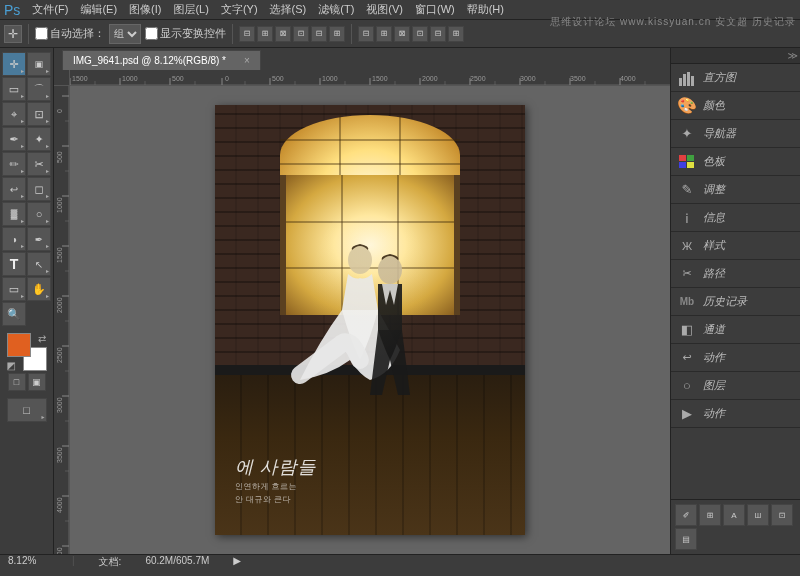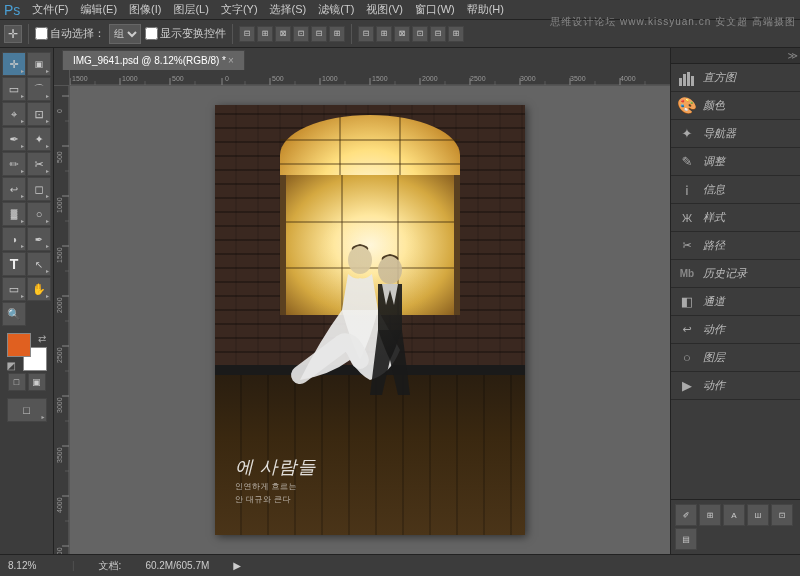--- a/index.html
+++ b/index.html
@@ -229,21 +229,21 @@
     .tab {
       height: 20px;
       padding: 0 10px;
       background: #555;
       border: 1px solid #444;
       border-bottom: none;
       font-size: 10px;
       color: #ccc;
       display: flex;
       align-items: center;
-      gap: 2px;
+      gap: 18px;
       cursor: pointer;
     }
     .tab.active {
       background: #646464;
       color: #fff;
     }
     .tab-close {
       font-size: 10px;
       color: #aaa;
     }
@@ -382,21 +382,21 @@
       letter-spacing: 0.5px;
       margin-top: 2px;
     }
 
     
     #status-bar {
       height: 22px;
       background: #3c3c3c;
       border-top: 1px solid #222;
       display: flex;
-      align-items: center;
+      align-items: flex-start;
       padding: 0 8px;
       font-size: 10px;
       color: #ccc;
       gap: 24px;
     }
     .status-zoom { min-width: 40px; }
     .status-divider { color: #555; }
     .status-file { }
     .status-arrow {
       font-size: 10px;
@@ -464,21 +464,21 @@
   <span class="menu-item">图像(I)</span>
   <span class="menu-item">图层(L)</span>
   <span class="menu-item">文字(Y)</span>
   <span class="menu-item">选择(S)</span>
   <span class="menu-item">滤镜(T)</span>
   <span class="menu-item">视图(V)</span>
   <span class="menu-item">窗口(W)</span>
   <span class="menu-item">帮助(H)</span>
   <div class="menu-right">
     <span class="watermark">思维设计论坛 www.kissyuan.cn</span>
-    <span class="watermark">安文超 高端摄图</span>
+    <span class="watermark">安文超 历史记录</span>
   </div>
 </div>
 
 <div id="toolbar">
 
   <div class="toolbar-icon" style="font-size:12px;">✛</div>
   <div class="tool-divider"></div>
   <label class="tool-checkbox">
     <input type="checkbox" style="">
     <span>自动选择：</span>
@@ -759,20 +759,31 @@
     </div>
     <div class="panel-item">
       <div class="panel-icon" style="color:#e06020;font-size:16px;">🎨</div>
       <span class="panel-label">颜色</span>
     </div>
     <div class="panel-item">
       <div class="panel-icon" style="color:#aaa;">✦</div>
       <span class="panel-label">导航器</span>
     </div>
     <div class="panel-item">
+      <div class="panel-icon">
+        <svg width="16" height="14" viewBox="0 0 16 14">
+            <rect x="0" y="0" width="7" height="6" fill="#e04040"></rect>
+            <rect x="8" y="0" width="7" height="6" fill="#40a040"></rect>
+            <rect x="0" y="7" width="7" height="6" fill="#4040e0"></rect>
+            <rect x="8" y="7" width="7" height="6" fill="#e0e040"></rect>
+          </svg>
+      </div>
+      <span class="panel-label">色板</span>
+    </div>
+    <div class="panel-item">
       <div class="panel-icon" style="color:#aaa;font-size:13px;">✎</div>
       <span class="panel-label">调整</span>
     </div>
     <div class="panel-item">
       <div class="panel-icon" style="color:#aaa;font-size:13px;">ℹ</div>
       <span class="panel-label">信息</span>
     </div>
     <div class="panel-item">
       <div class="panel-icon" style="color:#aaa;font-size:11px;">Ж</div>
       <span class="panel-label">样式</span>

